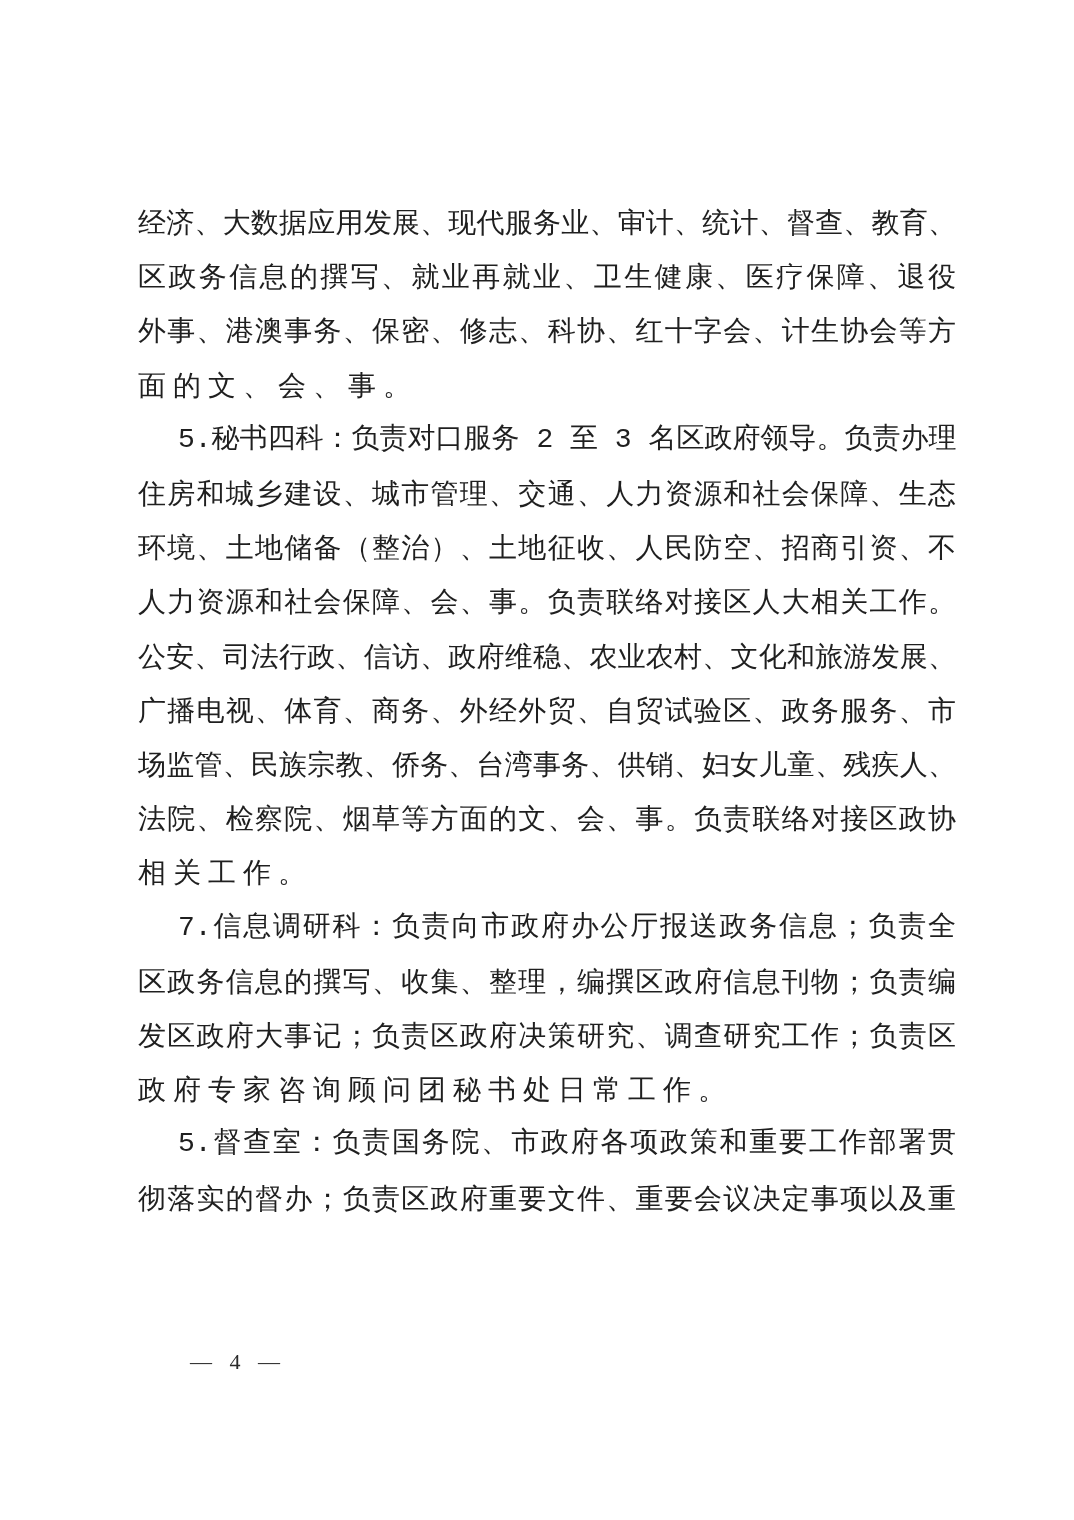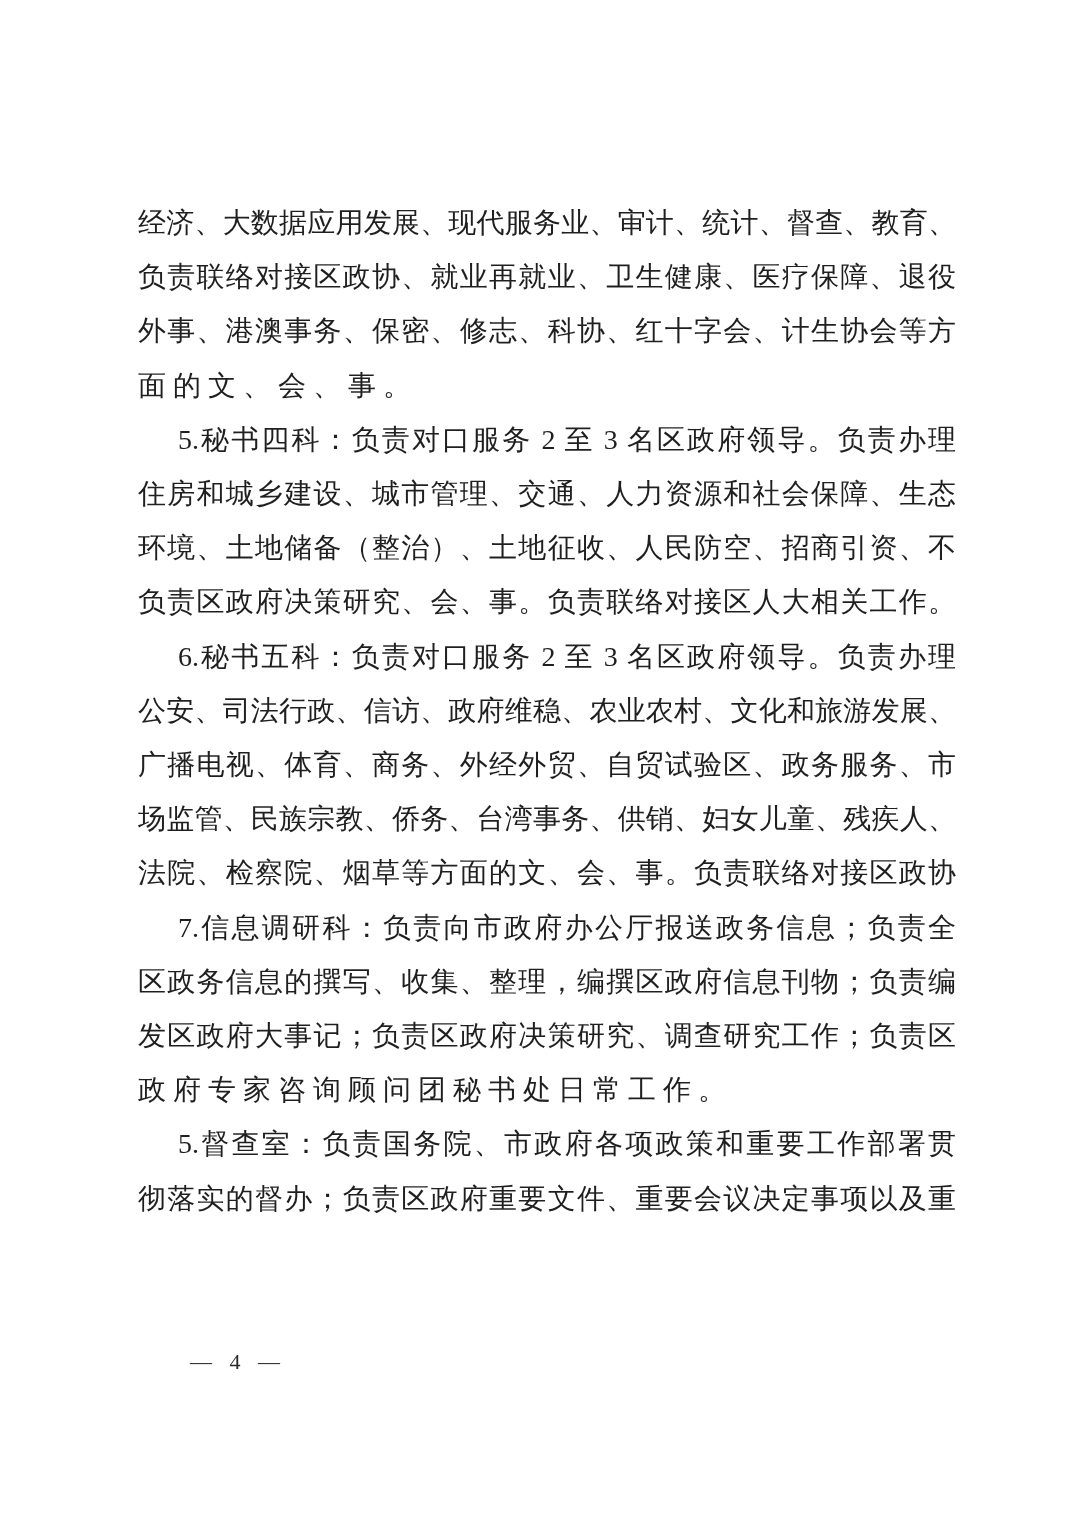--- a/index.html
+++ b/index.html
@@ -35,20 +35,21 @@
     text-align: justify;
     text-align-last: justify;
     white-space: nowrap;
   }
   .line.end {
     text-align-last: left;
     letter-spacing: 7px;
   }
   .line.indent {
     text-indent: 40px;
+    font-family: Liberation Mono, monospace;
   }
   .page-footer {
     position: absolute;
     left: 190px;
     top: 1347px;
     font-size: 22px;
     line-height: 30px;
     letter-spacing: 6px;
     color: #2a2a2a;
     font-family: "Liberation Serif", "DejaVu Serif", serif;
@@ -56,38 +57,38 @@
 </style>
 </head>
 <body>
 
 <div class="page">
 
   <div class="doc-body">
 
     <div class="para">
       <div class="line">经济、大数据应用发展、现代服务业、审计、统计、督查、教育、</div>
-      <div class="line">负责联络对接区政协、就业再就业、卫生健康、医疗保障、退役</div>
+      <div class="line">区政务信息的撰写、就业再就业、卫生健康、医疗保障、退役</div>
       <div class="line">外事、港澳事务、保密、修志、科协、红十字会、计生协会等方</div>
       <div class="line end">面的文、会、事。</div>
     </div>
 
     <div class="para">
       <div class="line indent">5.秘书四科：负责对口服务 2 至 3 名区政府领导。负责办理</div>
       <div class="line">住房和城乡建设、城市管理、交通、人力资源和社会保障、生态</div>
       <div class="line">环境、土地储备（整治）、土地征收、人民防空、招商引资、不</div>
-      <div class="line">负责区政府决策研究、会、事。负责联络对接区人大相关工作。</div>
+      <div class="line">人力资源和社会保障、会、事。负责联络对接区人大相关工作。</div>
     </div>
 
     <div class="para">
-      <div class="line indent">6.秘书五科：负责对口服务 2 至 3 名区政府领导。负责办理</div>
       <div class="line">公安、司法行政、信访、政府维稳、农业农村、文化和旅游发展、</div>
       <div class="line">广播电视、体育、商务、外经外贸、自贸试验区、政务服务、市</div>
       <div class="line">场监管、民族宗教、侨务、台湾事务、供销、妇女儿童、残疾人、</div>
       <div class="line">法院、检察院、烟草等方面的文、会、事。负责联络对接区政协</div>
+      <div class="line end">相关工作。</div>
     </div>
 
     <div class="para">
       <div class="line indent">7.信息调研科：负责向市政府办公厅报送政务信息；负责全</div>
       <div class="line">区政务信息的撰写、收集、整理，编撰区政府信息刊物；负责编</div>
       <div class="line">发区政府大事记；负责区政府决策研究、调查研究工作；负责区</div>
       <div class="line end">政府专家咨询顾问团秘书处日常工作。</div>
     </div>
 
     <div class="para">

